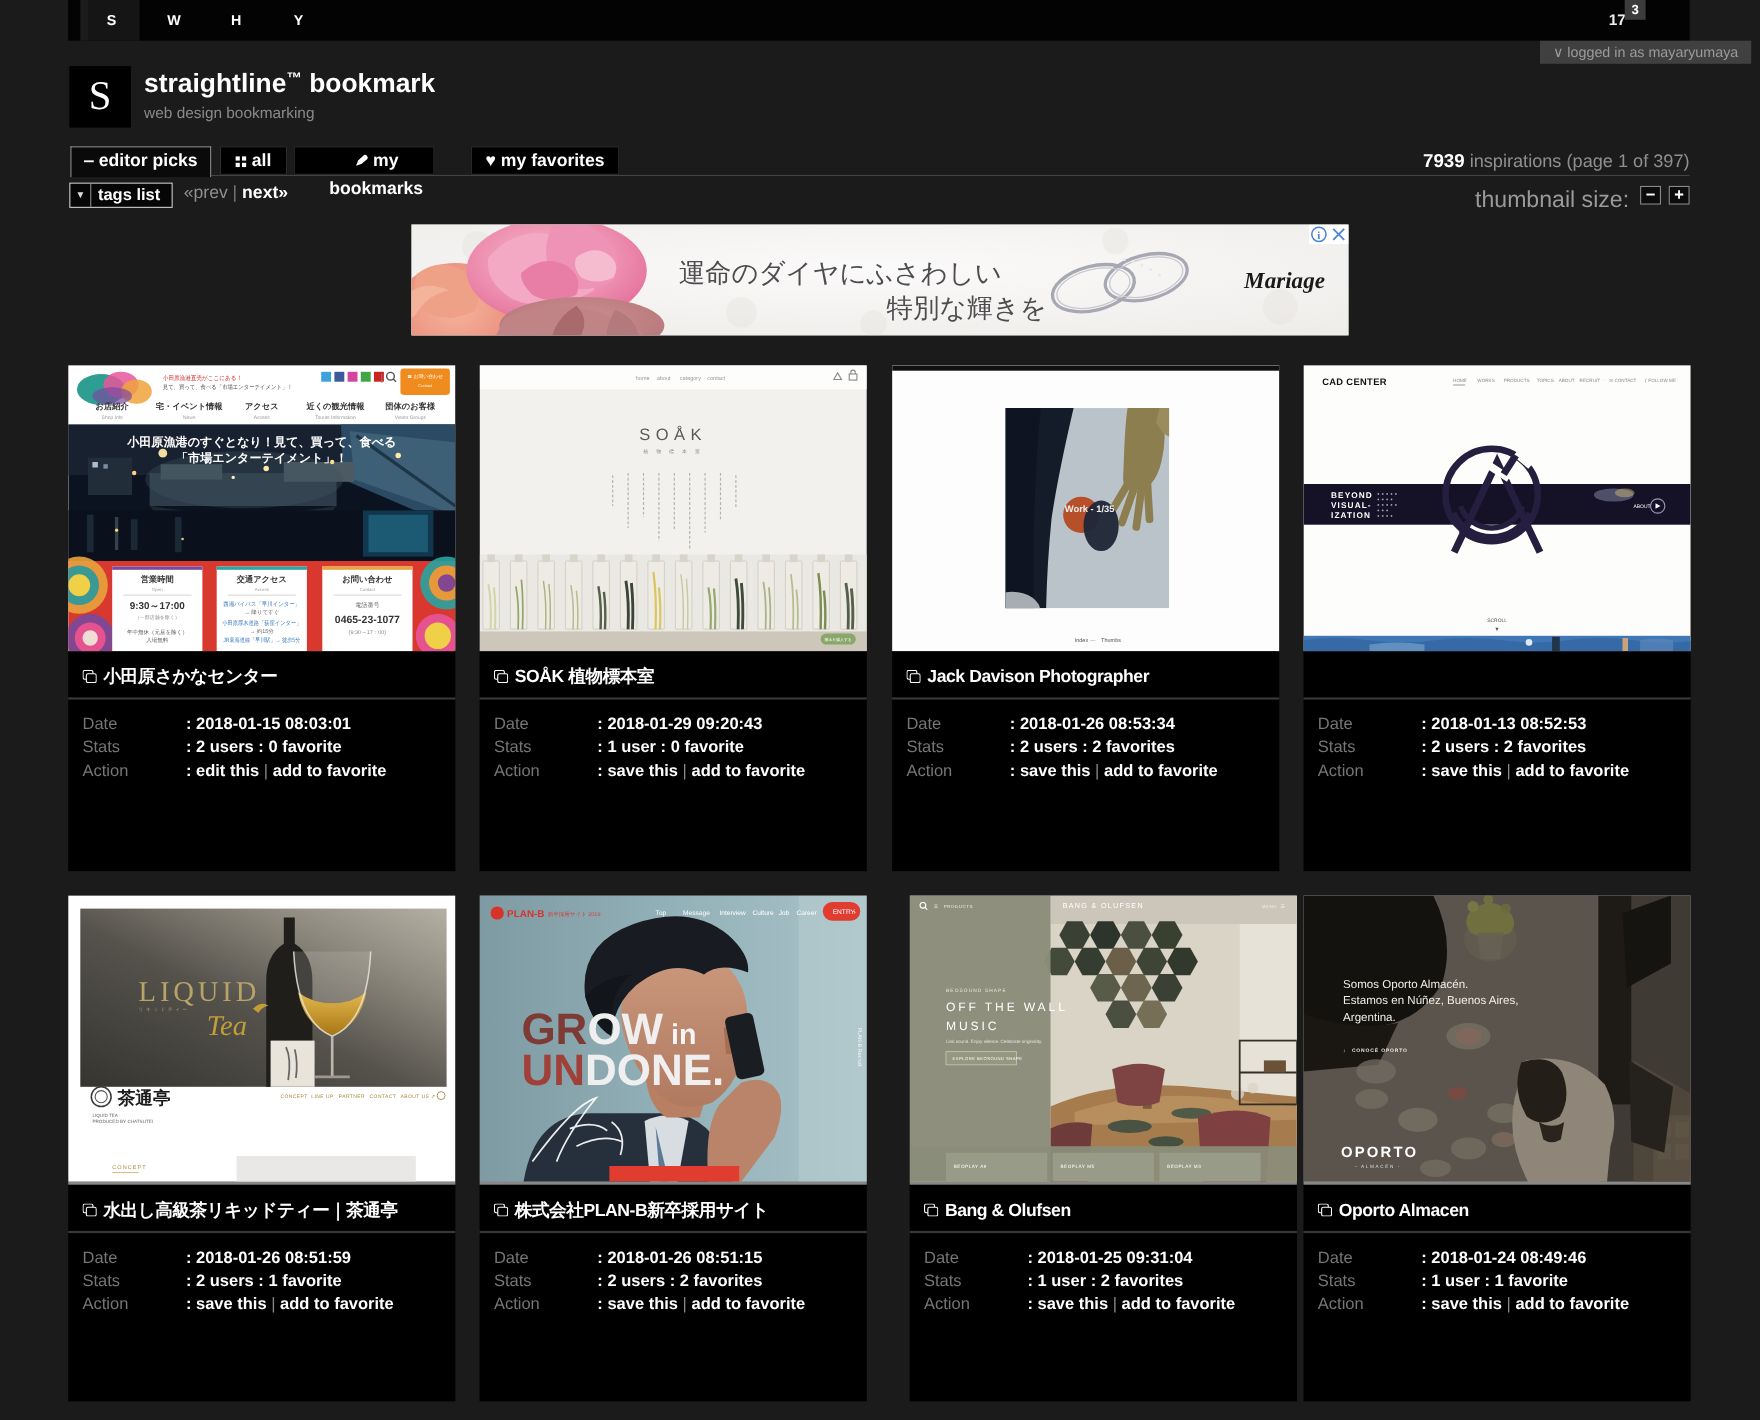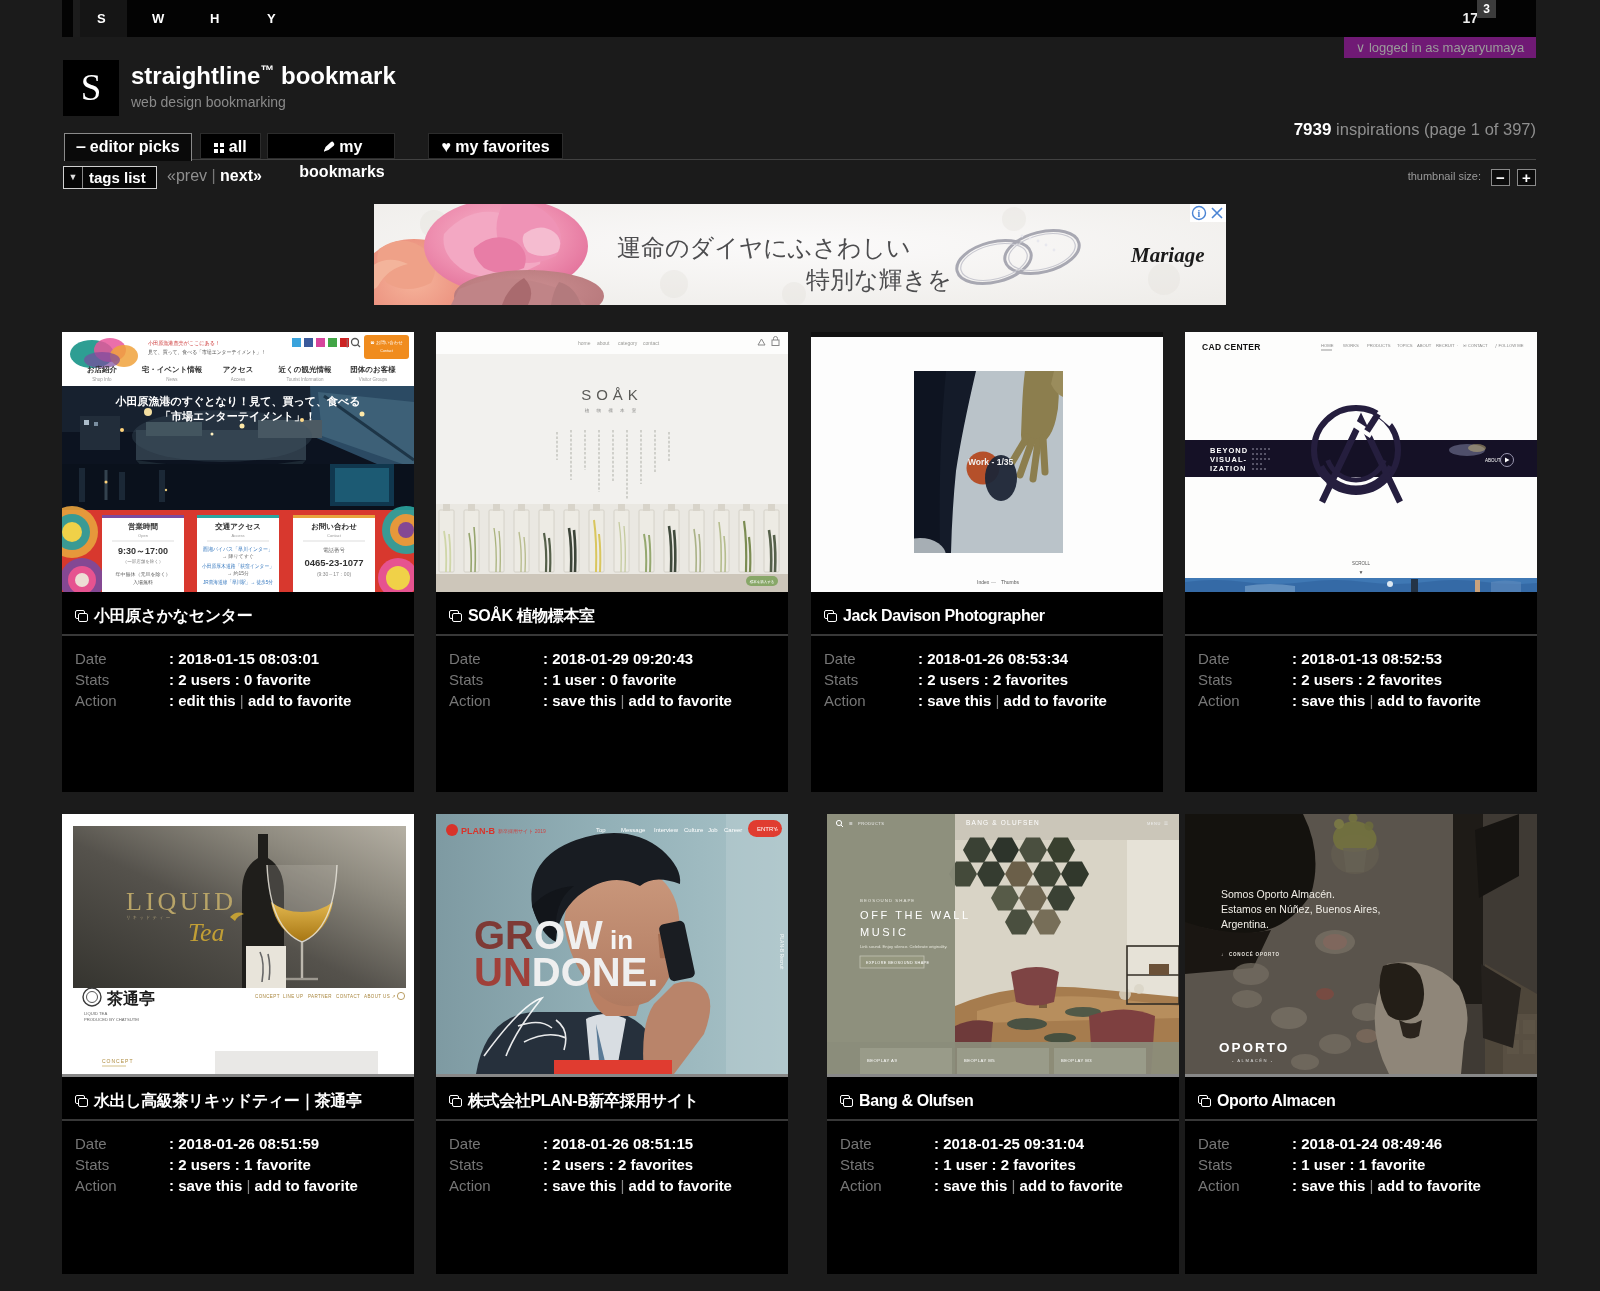--- a/index.html
+++ b/index.html
@@ -6,45 +6,45 @@
 html,body { width:1600px; height:1291px; background:#1b1b1b; font-family:"Liberation Sans",sans-serif; overflow:hidden; position:relative; }
 .abs { position:absolute; }
 
 
 #topbar { left:62px; top:0; width:1474px; height:37px; background:#030303; }
 #topbar .gap { position:absolute; left:11px; top:0; width:7px; height:37px; background:#1c1c1c; }
 #topbar .stab { position:absolute; left:18px; top:0; width:47px; height:37px; background:#151515; }
 #topbar .L { position:absolute; top:11px; color:#fff; font-weight:bold; font-size:13px; }
 #topbar .n17 { position:absolute; right:58px; top:10px; color:#eee; font-weight:bold; font-size:14px; }
 #topbar .b3 { position:absolute; right:40px; top:0; width:19px; height:18px; background:#3c3c3c; color:#fff; font-weight:bold; font-size:12px; text-align:center; line-height:18px; }
-#loggedin { left:1344px; top:37px; width:192px; height:21px; background:#701a75; color:#9b9b9b; font-size:13px; line-height:21px; text-align:center; }
+#loggedin { left:1400px; top:37px; width:192px; height:21px; background:#404040; color:#9b9b9b; font-size:13px; line-height:21px; text-align:center; }
 
 
 #logo { left:63px; top:60px; width:56px; height:56px; background:#000; color:#fff; font-family:"Liberation Serif",serif; font-size:37px; text-align:center; line-height:56px; }
 #h1 { left:131px; top:62px; color:#fff; font-size:24px; font-weight:bold; }
 #h1 sup { font-size:14px; }
 #h2 { left:131px; top:94px; color:#8a8a8a; font-size:14px; }
 
 
 #navline { left:64px; top:159px; width:1472px; height:1px; background:#424242; }
 .tab { position:absolute; top:133px; height:26px; background:#000; color:#fff; font-size:16px; font-weight:bold; text-align:center; line-height:25px; }
 #tab-editor { left:64px; width:128px; height:28px; border:1px solid #8a8a8a; border-bottom:none; background:#0a0a0a; }
 #tab-all { left:200px; width:61px; border:1px solid #2c2c2c; }
 #tab-book { left:267px; width:128px; border:1px solid #2c2c2c;padding-left:22px; }
 #tab-fav { left:428px; width:135px; border:1px solid #2c2c2c; }
-#insp { top:120px; right:64px; color:#8f8f8f; font-size:16.5px; }
+#insp { top:137px; right:64px; color:#8f8f8f; font-size:16.5px; }
 #insp b { color:#fff; font-size:17px; }
 
 
 #tagslist { left:63px; top:166px; width:94px; height:23px; border:1px solid #d0d0d0; background:#060606; color:#fff; }
 #tagslist .arr { position:absolute; left:0; top:0; width:19px; height:21px; border-right:1px solid #888; color:#ddd; font-size:9px; text-align:center; line-height:21px; }
 #tagslist .txt { position:absolute; left:25px; top:0; font-size:15px; font-weight:bold; line-height:21px; }
 #prevnext { left:167px; top:167px; font-size:16px; color:#8f8f8f; }
 #prevnext b { color:#fff; }
-#thumbsize { top:170px; right:119px; color:#9a9a9a; font-size:11px; }
+#thumbsize { top:170px; right:119px; color:#9a9a9a; font-size:21px; }
 .szbtn { position:absolute; top:169px; width:19px; height:17px; background:#0c0c0c; border:1px solid #8a8a8a; color:#fff; text-align:center; font-size:15px; font-weight:bold; line-height:15px; }
 #szminus { right:90px; }
 #szplus { right:64px; }
 
 
 #ad { left:374px; top:204px; width:852px; height:101px; background:#f4f2ef; overflow:hidden; }
 
 
 .card { position:absolute; width:352px; height:460px; background:#000; }
 .thumb { position:absolute; left:0; top:0; width:352px; height:260px; overflow:hidden; background:#888; }

